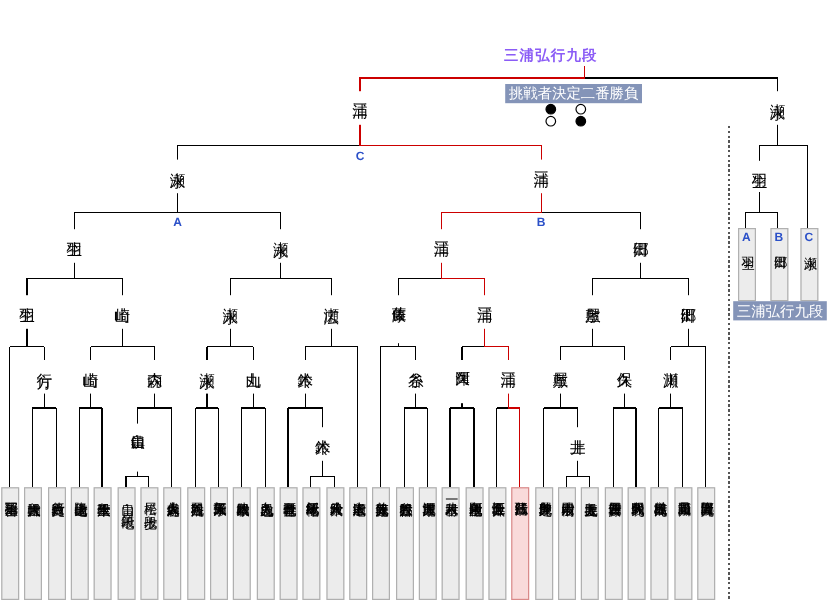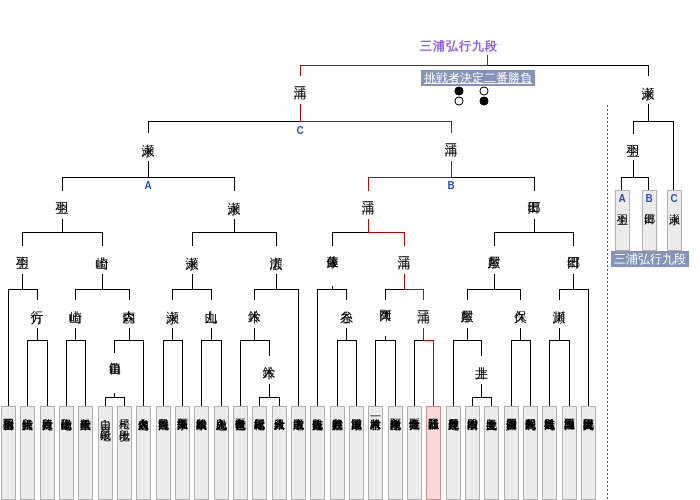--- a/index.html
+++ b/index.html
@@ -85,21 +85,21 @@
     <g id="result-circles">
         <circle cx="459" cy="91" r="4" fill="#000" stroke="#000" shape-rendering="auto"></circle>
         <circle cx="484" cy="91" r="4" fill="#fff" stroke="#000" shape-rendering="auto"></circle>
         <circle cx="459" cy="101" r="4" fill="#fff" stroke="#000" shape-rendering="auto"></circle>
         <circle cx="484" cy="101" r="4" fill="#000" stroke="#000" shape-rendering="auto"></circle>
       </g>
   </svg>
 
   <div class="champion">三浦弘行九段</div>
 
-  <div class="slate-label" style="left: 421px; top: 70px; background: rgb(132, 148, 184); text-decoration: underline;">挑戦者決定二番勝負</div>
+  <div class="slate-label" style="left: 421px; top: 70px; background: rgb(132, 148, 184);">挑戦者決定二番勝負</div>
 
   <div class="slate-label" style="left: 611px; top: 251px; background: rgb(132, 148, 184);">三浦弘行九段</div>
 
   <div id="junction-layer">
       <div class="junction small" style="left: 107px; top: 353px; width: 15px; height: 40px;">
         <span class="vtext">畠山鎮</span>
       </div>
       <div class="junction" style="left: 261.5px; top: 356px; width: 15px; height: 28px;">
         <span class="vtext">鈴木</span>
       </div>

